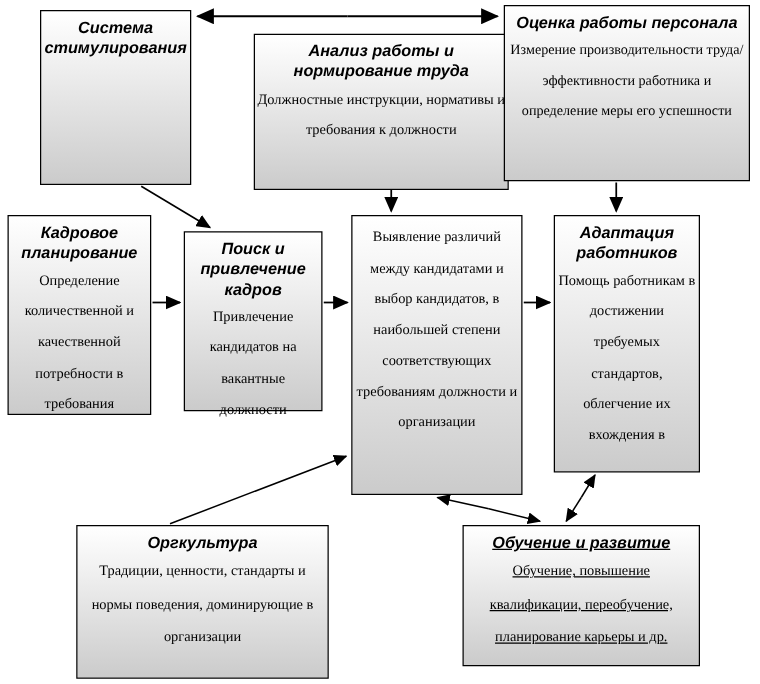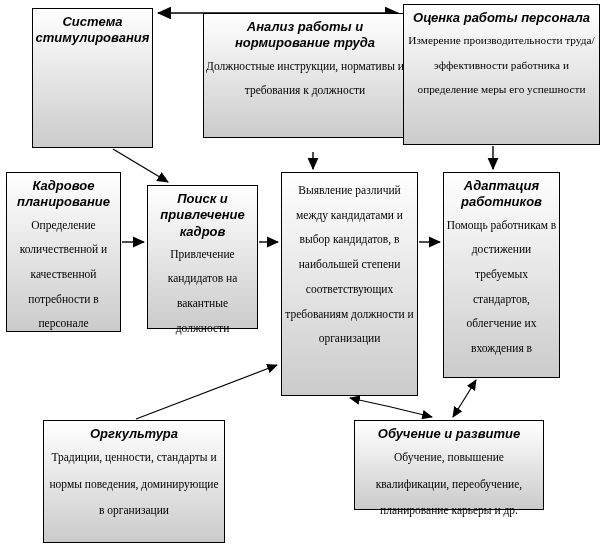--- a/index.html
+++ b/index.html
@@ -34,28 +34,28 @@
     color:#000000;
     margin-top:2px;
   }
   svg.arrows{
     position:absolute;left:0;top:0;width:608px;height:547px;
     pointer-events:none;
   }
   svg.arrows line{stroke:#000000;}
   
   #box-stimulation    {left:32px;  top:8px;   width:121px; height:140px;}
-  #box-job-analysis   {left:203px; top:13px;  width:204px; height:125px;}
+  #box-job-analysis   {left:203px; top:27px;  width:204px; height:125px;}
   #box-evaluation     {left:403px; top:4px;   width:197px; height:141px;}
   #box-hr-planning    {left:6px;   top:172px; width:115px; height:160px;}
   #box-recruitment    {left:147px; top:185px; width:111px; height:144px;}
   #box-selection      {left:281px; top:172px; width:137px; height:224px;}
   #box-adaptation     {left:443px; top:172px; width:117px; height:206px;}
-  #box-org-culture    {left:43px;  top:420px; width:182px; height:123px;}
-  #box-training       {left:354px; top:420px; width:190px; height:90px;}
+  #box-org-culture    {left:61px;  top:420px; width:202px; height:123px;}
+  #box-training       {left:370px; top:420px; width:190px; height:113px;text-decoration:underline;}
   #box-evaluation .node-body{font-size:11.3px;}
   #box-org-culture .node-body,#box-training .node-body{line-height:2.3;}
 </style>
 </head>
 <body>
 
 <div id="stage">
 
   <svg class="arrows" viewBox="0 0 608 547" xmlns="http://www.w3.org/2000/svg">
     <defs>
@@ -103,21 +103,21 @@
     <div class="node-body">Должностные инструкции, нормативы и требования к должности</div>
   </div>
 
   <div class="node" id="box-evaluation">
     <div class="node-title">Оценка работы персонала</div>
     <div class="node-body">Измерение производительности труда/эффективности работника и определение меры его успешности</div>
   </div>
 
   <div class="node" id="box-hr-planning">
     <div class="node-title">Кадровое планирование</div>
-    <div class="node-body">Определение количественной и качественной потребности в персонале</div>
+    <div class="node-body">Определение количественной и качественной потребности в требования</div>
   </div>
 
   <div class="node" id="box-recruitment">
     <div class="node-title">Поиск и привлечение кадров</div>
     <div class="node-body">Привлечение кандидатов на вакантные должности</div>
   </div>
 
   <div class="node" id="box-selection">
     <div class="node-body">Выявление различий между кандидатами и выбор кандидатов, в наибольшей степени соответствующих требованиям должности и организации</div>
   </div>

